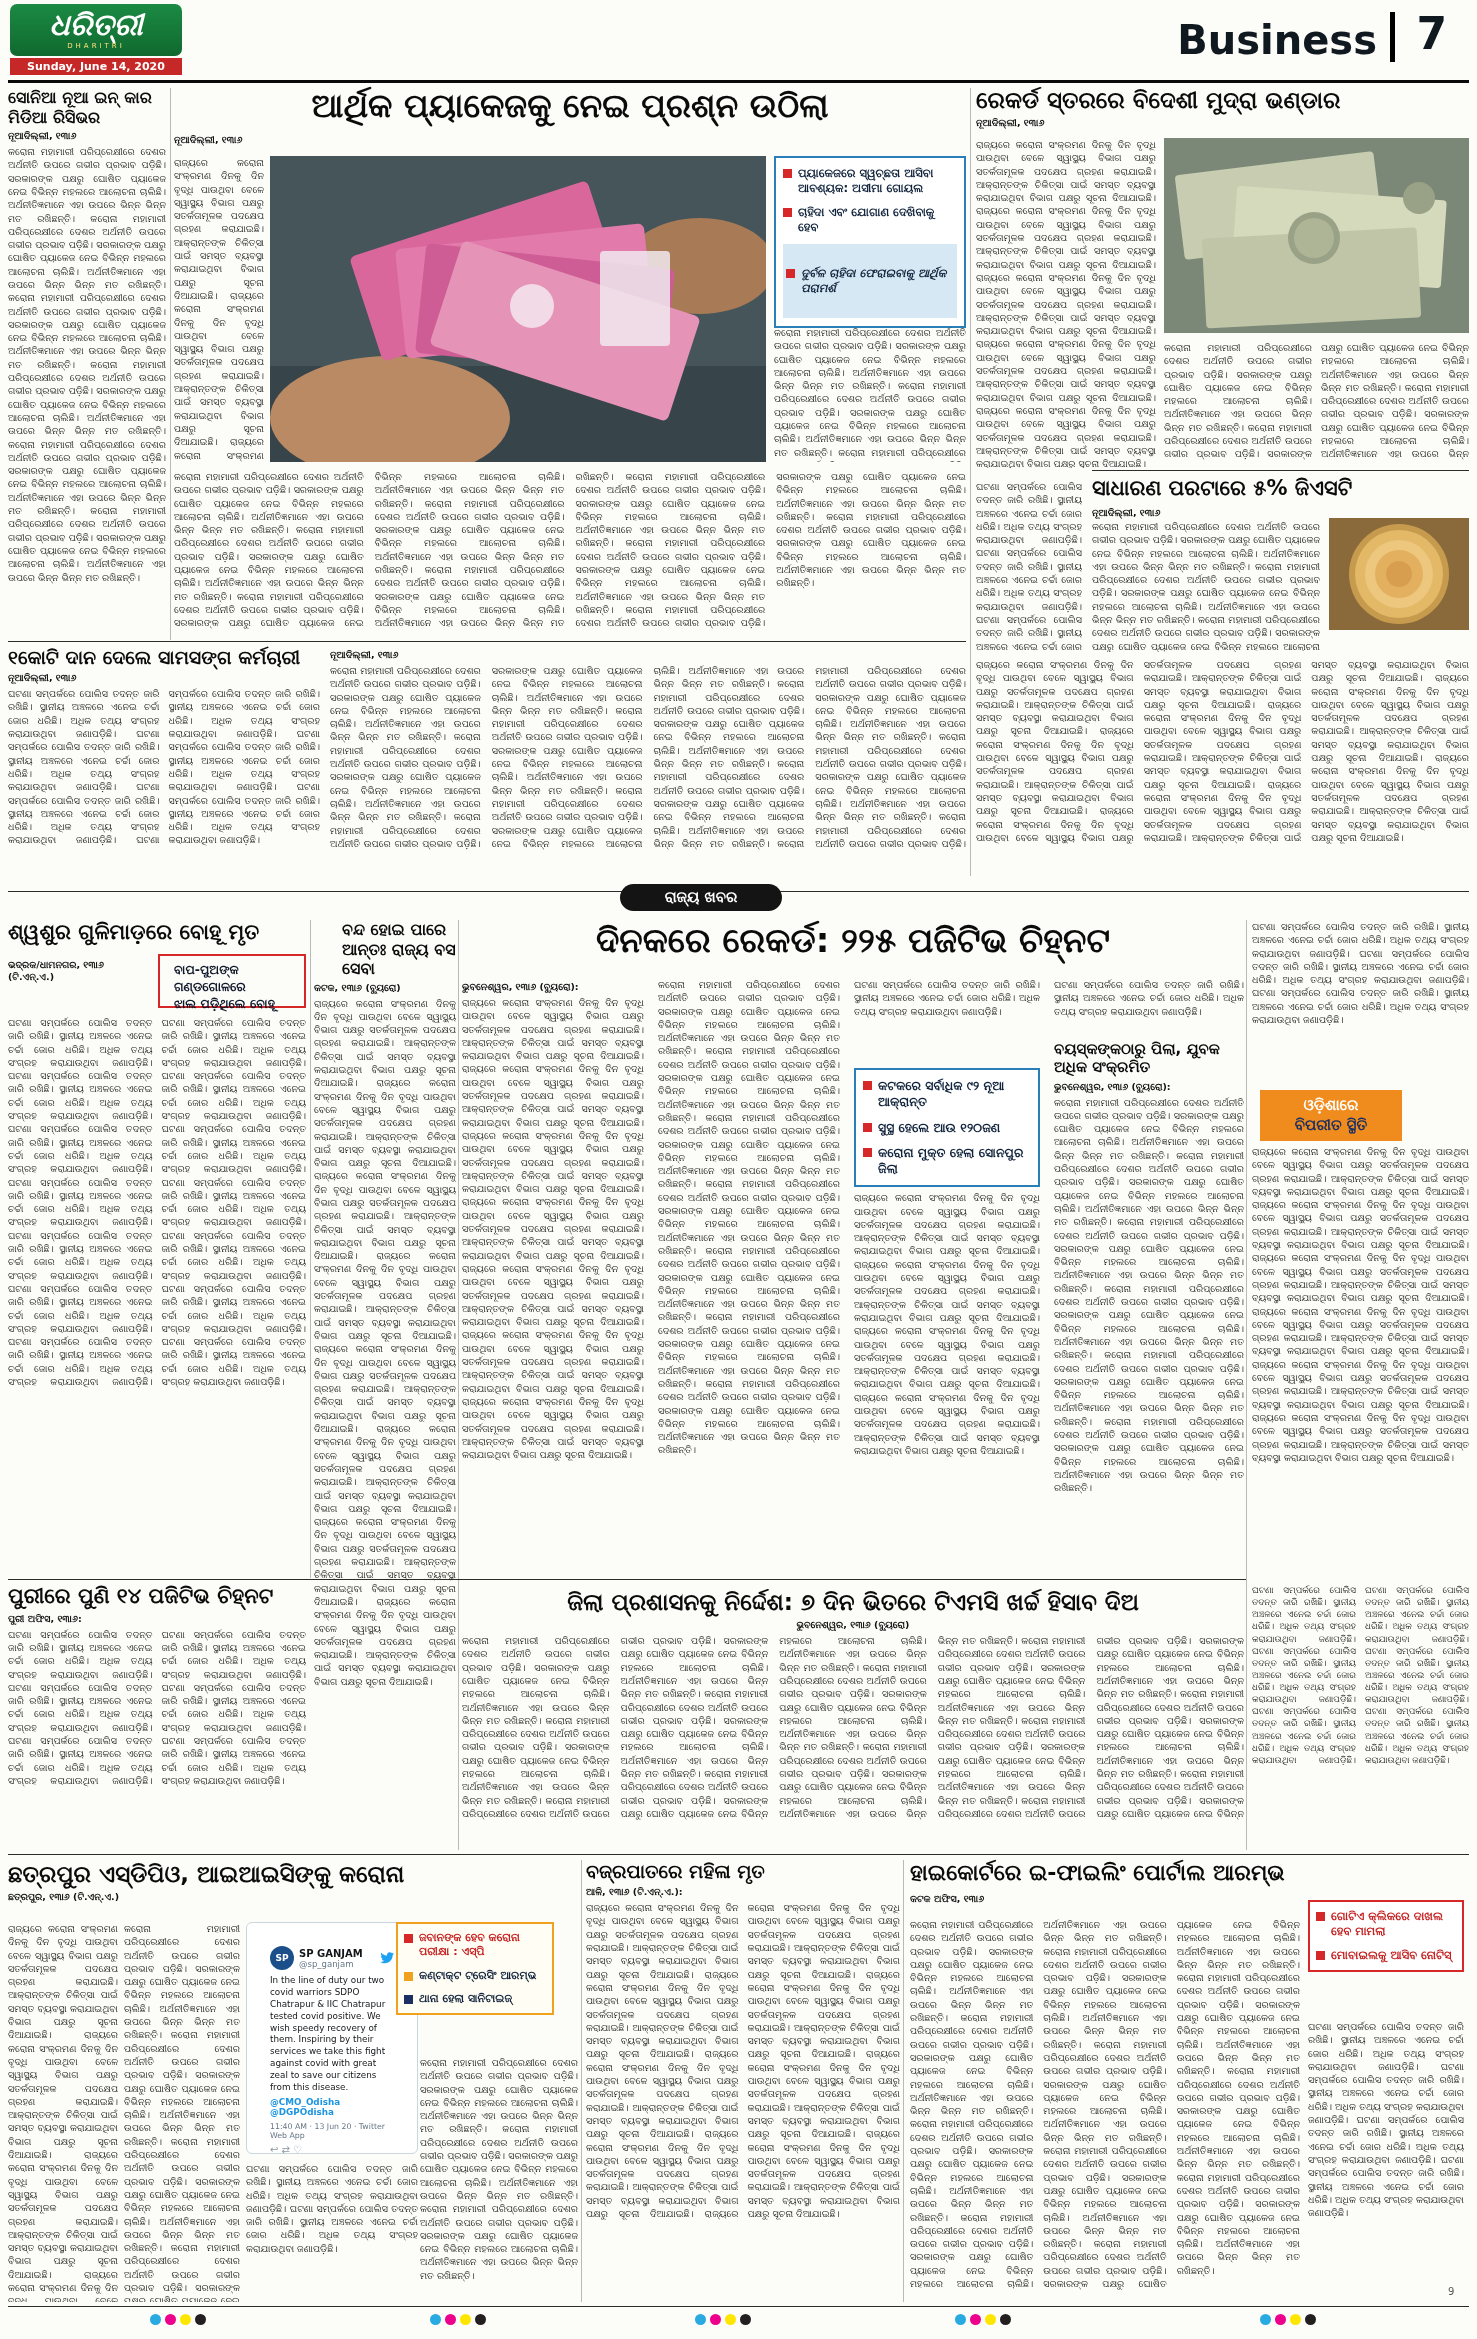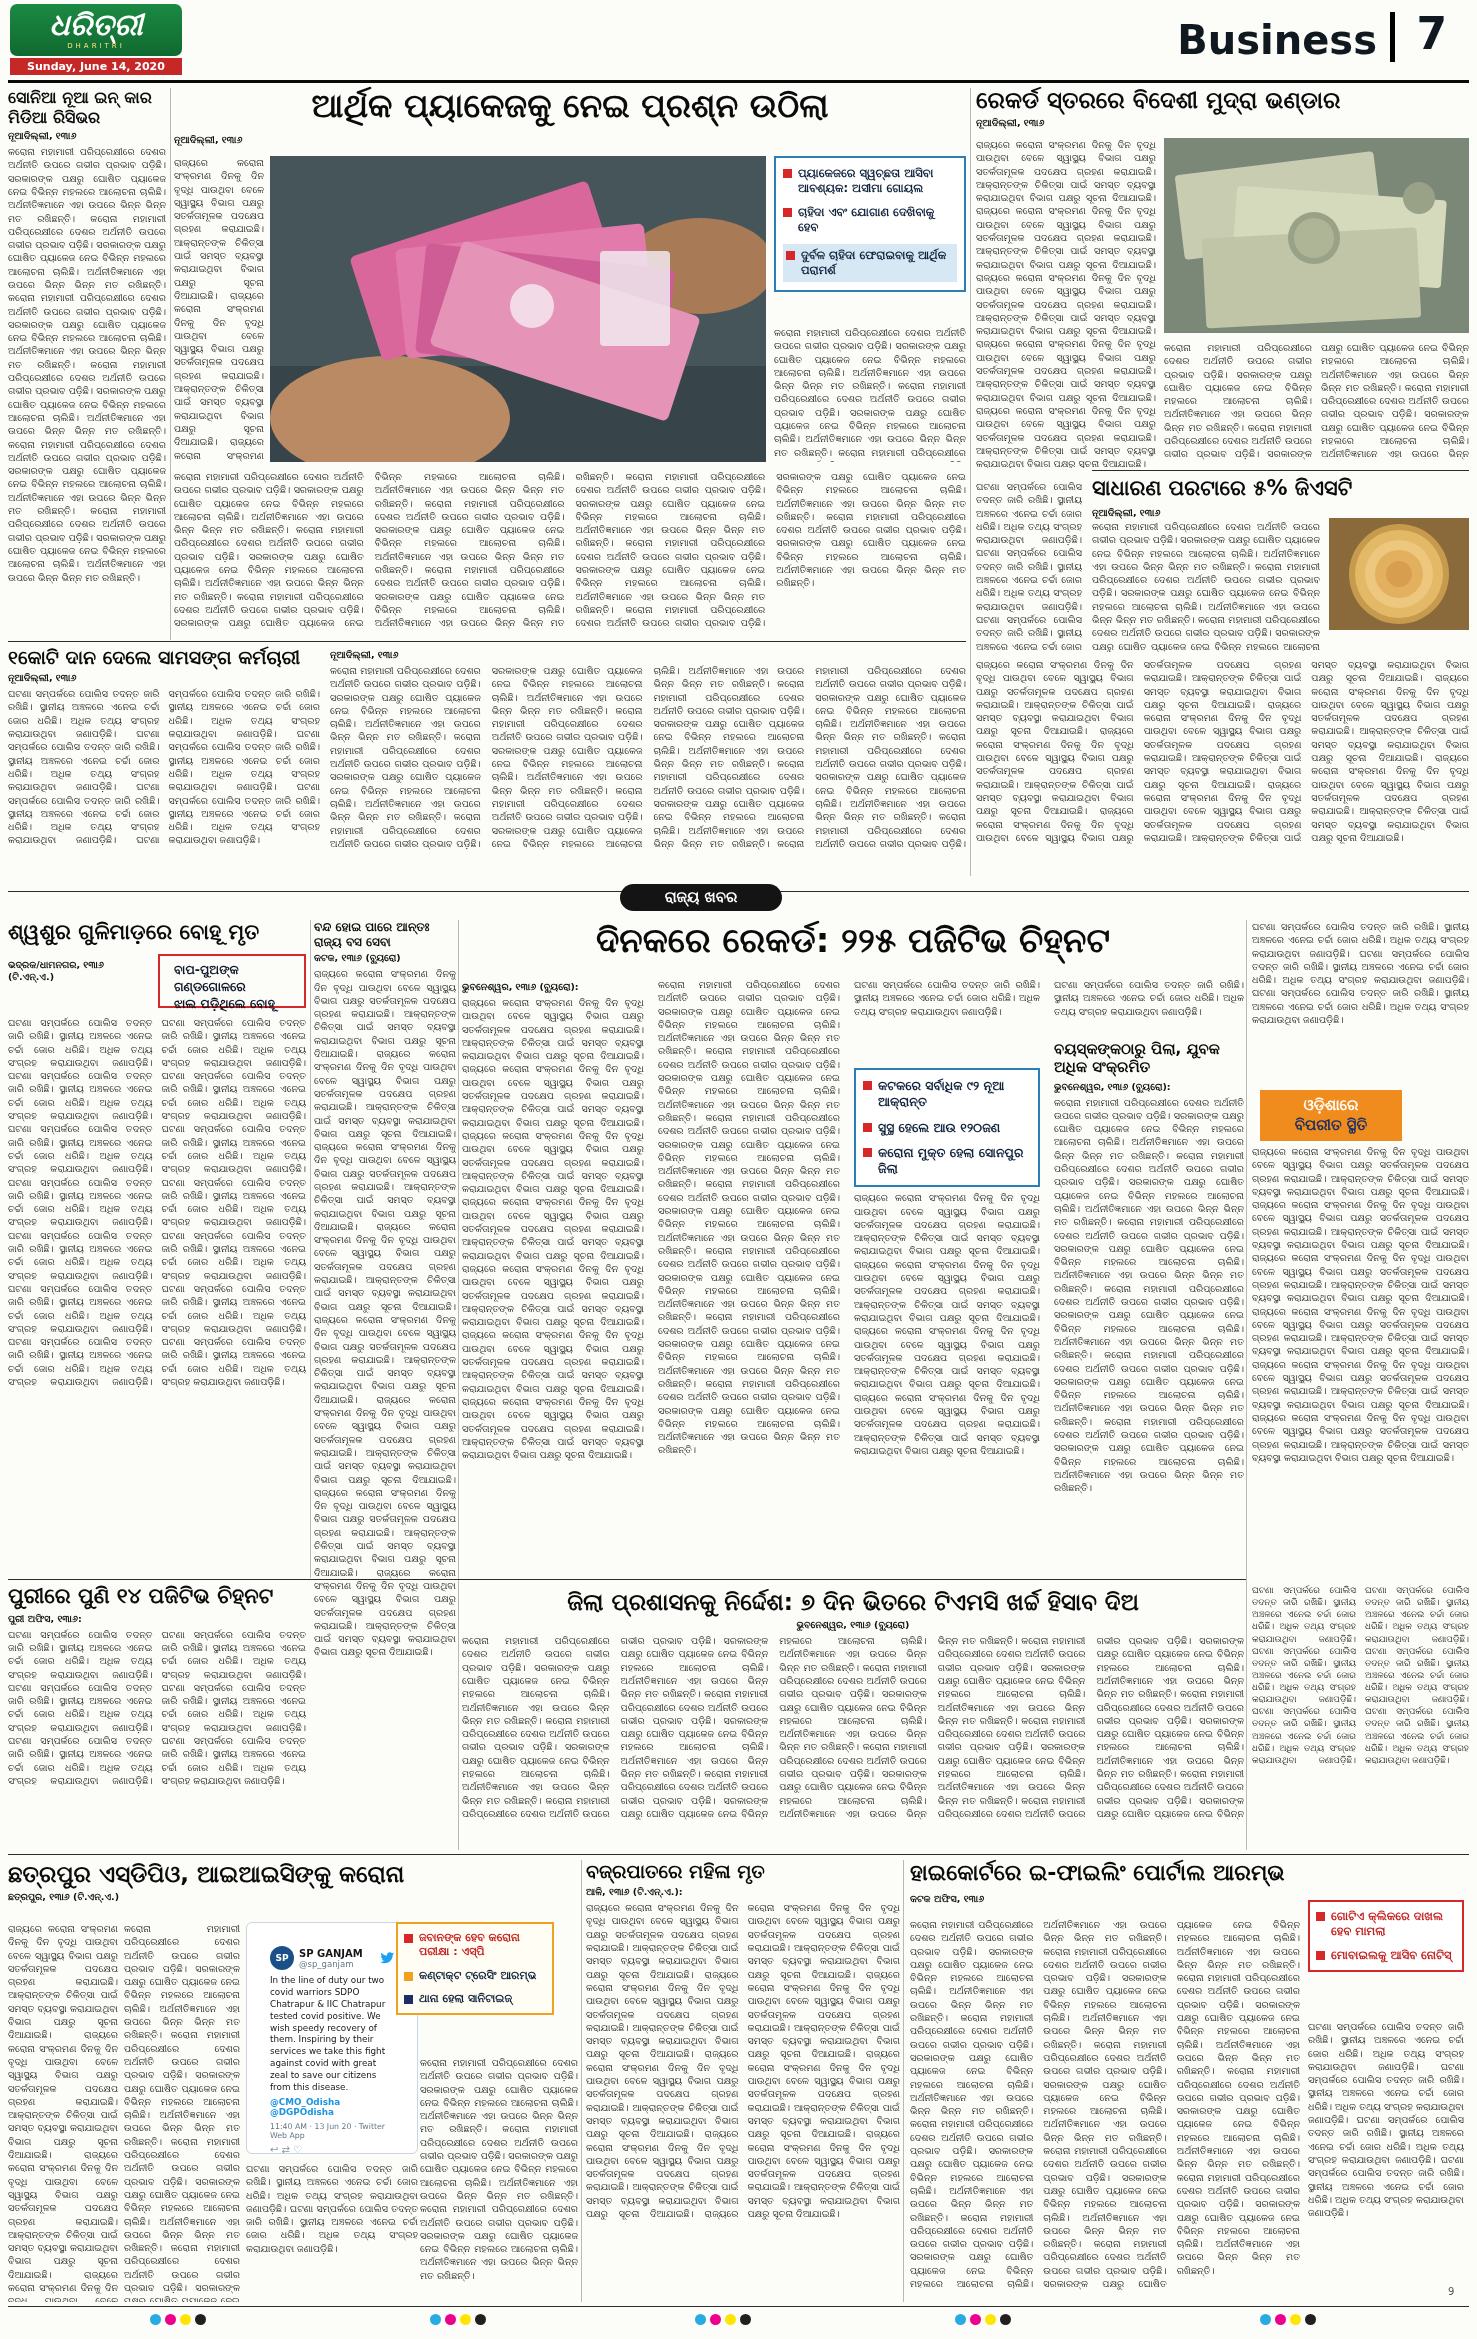--- a/index.html
+++ b/index.html
@@ -22,21 +22,21 @@
   .logo-script{font-size:30px;font-weight:700;font-style:italic;line-height:1;}
   .logo-sub{font-size:7px;letter-spacing:3px;color:#ffe27a;margin-top:2px;}
   .date-strip{background:#c62828;color:#fff;font-size:11px;font-weight:700;text-align:center;line-height:17px;}
   .section-title{font-size:40px;font-weight:700;color:#101820;}
   .page-num{font-size:44px;font-weight:700;color:#101820;}
   
   .blue-box{border:2px solid #2a7fb8;background:#fff;padding:8px 7px;box-sizing:border-box;}
   .bx-item{display:flex;gap:6px;font-weight:700;line-height:1.3;margin:0 0 9px;color:#10233c;}
   .bx-item:last-child{margin-bottom:0;}
   .sq{width:9px;height:9px;background:#d62828;flex:none;margin-top:3px;}
-  .bx-blue-bg{background:#d6e8f4;padding:4px 3px;}
+  .bx-blue-bg{background:#d6e8f4;padding:22px 3px;font-style:italic;}
   .red-note{border:2px solid #d62828;color:#0f172a;font-weight:700;font-size:12.5px;text-align:left;
             padding:6px 14px;line-height:1.35;box-sizing:border-box;}
   .yellow-box{border:2px solid #f0a11e;background:#fffdf4;padding:7px 6px;box-sizing:border-box;}
   .red-box{border:2px solid #d62828;background:#fff;padding:7px 6px;box-sizing:border-box;}
   .red-box .bx-item{color:#c42020;}
   .orange-box{background:#f08c1e;text-align:center;padding:6px 4px;box-sizing:border-box;}
   .orange-l1{color:#ffffff;font-size:15px;font-weight:700;line-height:1.3;}
   .orange-l2{color:#1b2f63;font-size:15px;font-weight:700;line-height:1.3;}
   .pill{background:#141414;color:#fff;border-radius:14px;text-align:center;font-weight:700;
         font-size:15px;line-height:27px;margin-top:6px;}
@@ -173,21 +173,21 @@
     <div class="abs dl" style="left:0;top:36px;width:140px;">ଭଦ୍ରକ/ଧାମନଗର, ୧୩ା୬ (ଟି.ଏନ୍.ଏ.)</div>
     <div class="abs red-note" style="left:150px;top:34px;width:148px;height:54px;">
       <div>ବାପ-ପୁଅଙ୍କ ଗଣ୍ଡଗୋଳରେ</div>
       <div>ଝାଲ ପଡ଼ିଥିଲେ ବୋହୂ</div>
     </div>
     <div class="abs bt cols2" style="left:0;top:96px;width:298px;height:560px;">ଘଟଣା ସମ୍ପର୍କରେ ପୋଲିସ ତଦନ୍ତ ଜାରି ରଖିଛି। ସ୍ଥାନୀୟ ଅଞ୍ଚଳରେ ଏନେଇ ଚର୍ଚ୍ଚା ଜୋର ଧରିଛି। ଅଧିକ ତଥ୍ୟ ସଂଗ୍ରହ କରାଯାଉଥିବା ଜଣାପଡ଼ିଛି। ଘଟଣା ସମ୍ପର୍କରେ ପୋଲିସ ତଦନ୍ତ ଜାରି ରଖିଛି। ସ୍ଥାନୀୟ ଅଞ୍ଚଳରେ ଏନେଇ ଚର୍ଚ୍ଚା ଜୋର ଧରିଛି। ଅଧିକ ତଥ୍ୟ ସଂଗ୍ରହ କରାଯାଉଥିବା ଜଣାପଡ଼ିଛି। ଘଟଣା ସମ୍ପର୍କରେ ପୋଲିସ ତଦନ୍ତ ଜାରି ରଖିଛି। ସ୍ଥାନୀୟ ଅଞ୍ଚଳରେ ଏନେଇ ଚର୍ଚ୍ଚା ଜୋର ଧରିଛି। ଅଧିକ ତଥ୍ୟ ସଂଗ୍ରହ କରାଯାଉଥିବା ଜଣାପଡ଼ିଛି। ଘଟଣା ସମ୍ପର୍କରେ ପୋଲିସ ତଦନ୍ତ ଜାରି ରଖିଛି। ସ୍ଥାନୀୟ ଅଞ୍ଚଳରେ ଏନେଇ ଚର୍ଚ୍ଚା ଜୋର ଧରିଛି। ଅଧିକ ତଥ୍ୟ ସଂଗ୍ରହ କରାଯାଉଥିବା ଜଣାପଡ଼ିଛି। ଘଟଣା ସମ୍ପର୍କରେ ପୋଲିସ ତଦନ୍ତ ଜାରି ରଖିଛି। ସ୍ଥାନୀୟ ଅଞ୍ଚଳରେ ଏନେଇ ଚର୍ଚ୍ଚା ଜୋର ଧରିଛି। ଅଧିକ ତଥ୍ୟ ସଂଗ୍ରହ କରାଯାଉଥିବା ଜଣାପଡ଼ିଛି। ଘଟଣା ସମ୍ପର୍କରେ ପୋଲିସ ତଦନ୍ତ ଜାରି ରଖିଛି। ସ୍ଥାନୀୟ ଅଞ୍ଚଳରେ ଏନେଇ ଚର୍ଚ୍ଚା ଜୋର ଧରିଛି। ଅଧିକ ତଥ୍ୟ ସଂଗ୍ରହ କରାଯାଉଥିବା ଜଣାପଡ଼ିଛି। ଘଟଣା ସମ୍ପର୍କରେ ପୋଲିସ ତଦନ୍ତ ଜାରି ରଖିଛି। ସ୍ଥାନୀୟ ଅଞ୍ଚଳରେ ଏନେଇ ଚର୍ଚ୍ଚା ଜୋର ଧରିଛି। ଅଧିକ ତଥ୍ୟ ସଂଗ୍ରହ କରାଯାଉଥିବା ଜଣାପଡ଼ିଛି। ଘଟଣା ସମ୍ପର୍କରେ ପୋଲିସ ତଦନ୍ତ ଜାରି ରଖିଛି। ସ୍ଥାନୀୟ ଅଞ୍ଚଳରେ ଏନେଇ ଚର୍ଚ୍ଚା ଜୋର ଧରିଛି। ଅଧିକ ତଥ୍ୟ ସଂଗ୍ରହ କରାଯାଉଥିବା ଜଣାପଡ଼ିଛି। ଘଟଣା ସମ୍ପର୍କରେ ପୋଲିସ ତଦନ୍ତ ଜାରି ରଖିଛି। ସ୍ଥାନୀୟ ଅଞ୍ଚଳରେ ଏନେଇ ଚର୍ଚ୍ଚା ଜୋର ଧରିଛି। ଅଧିକ ତଥ୍ୟ ସଂଗ୍ରହ କରାଯାଉଥିବା ଜଣାପଡ଼ିଛି। ଘଟଣା ସମ୍ପର୍କରେ ପୋଲିସ ତଦନ୍ତ ଜାରି ରଖିଛି। ସ୍ଥାନୀୟ ଅଞ୍ଚଳରେ ଏନେଇ ଚର୍ଚ୍ଚା ଜୋର ଧରିଛି। ଅଧିକ ତଥ୍ୟ ସଂଗ୍ରହ କରାଯାଉଥିବା ଜଣାପଡ଼ିଛି। ଘଟଣା ସମ୍ପର୍କରେ ପୋଲିସ ତଦନ୍ତ ଜାରି ରଖିଛି। ସ୍ଥାନୀୟ ଅଞ୍ଚଳରେ ଏନେଇ ଚର୍ଚ୍ଚା ଜୋର ଧରିଛି। ଅଧିକ ତଥ୍ୟ ସଂଗ୍ରହ କରାଯାଉଥିବା ଜଣାପଡ଼ିଛି। ଘଟଣା ସମ୍ପର୍କରେ ପୋଲିସ ତଦନ୍ତ ଜାରି ରଖିଛି। ସ୍ଥାନୀୟ ଅଞ୍ଚଳରେ ଏନେଇ ଚର୍ଚ୍ଚା ଜୋର ଧରିଛି। ଅଧିକ ତଥ୍ୟ ସଂଗ୍ରହ କରାଯାଉଥିବା ଜଣାପଡ଼ିଛି। ଘଟଣା ସମ୍ପର୍କରେ ପୋଲିସ ତଦନ୍ତ ଜାରି ରଖିଛି। ସ୍ଥାନୀୟ ଅଞ୍ଚଳରେ ଏନେଇ ଚର୍ଚ୍ଚା ଜୋର ଧରିଛି। ଅଧିକ ତଥ୍ୟ ସଂଗ୍ରହ କରାଯାଉଥିବା ଜଣାପଡ଼ିଛି। ଘଟଣା ସମ୍ପର୍କରେ ପୋଲିସ ତଦନ୍ତ ଜାରି ରଖିଛି। ସ୍ଥାନୀୟ ଅଞ୍ଚଳରେ ଏନେଇ ଚର୍ଚ୍ଚା ଜୋର ଧରିଛି। ଅଧିକ ତଥ୍ୟ ସଂଗ୍ରହ କରାଯାଉଥିବା ଜଣାପଡ଼ିଛି। </div>
   </div>
   <div class="rule-v" style="left:310px;top:920px;height:658px;"></div>
 
   <div class="abs" style="left:314px;top:920px;width:142px;height:932px;">
-    <div class="hl" style="font-size:12px;">ବନ୍ଦ ହୋଇ ପାରେ ଆନ୍ତଃ ରାଜ୍ୟ ବସ ସେବା</div>
+    <div class="hl" style="font-size:16px;margin-left:28px;">ବନ୍ଦ ହୋଇ ପାରେ ଆନ୍ତଃ ରାଜ୍ୟ ବସ ସେବା</div>
     <div class="dl">କଟକ, ୧୩ା୬ (ବ୍ୟୁରୋ)</div>
     <div class="bt" style="height:852px;">ରାଜ୍ୟରେ କରୋନା ସଂକ୍ରମଣ ଦିନକୁ ଦିନ ବୃଦ୍ଧି ପାଉଥିବା ବେଳେ ସ୍ୱାସ୍ଥ୍ୟ ବିଭାଗ ପକ୍ଷରୁ ସତର୍କତାମୂଳକ ପଦକ୍ଷେପ ଗ୍ରହଣ କରାଯାଇଛି। ଆକ୍ରାନ୍ତଙ୍କ ଚିକିତ୍ସା ପାଇଁ ସମସ୍ତ ବ୍ୟବସ୍ଥା କରାଯାଇଥିବା ବିଭାଗ ପକ୍ଷରୁ ସୂଚନା ଦିଆଯାଇଛି। ରାଜ୍ୟରେ କରୋନା ସଂକ୍ରମଣ ଦିନକୁ ଦିନ ବୃଦ୍ଧି ପାଉଥିବା ବେଳେ ସ୍ୱାସ୍ଥ୍ୟ ବିଭାଗ ପକ୍ଷରୁ ସତର୍କତାମୂଳକ ପଦକ୍ଷେପ ଗ୍ରହଣ କରାଯାଇଛି। ଆକ୍ରାନ୍ତଙ୍କ ଚିକିତ୍ସା ପାଇଁ ସମସ୍ତ ବ୍ୟବସ୍ଥା କରାଯାଇଥିବା ବିଭାଗ ପକ୍ଷରୁ ସୂଚନା ଦିଆଯାଇଛି। ରାଜ୍ୟରେ କରୋନା ସଂକ୍ରମଣ ଦିନକୁ ଦିନ ବୃଦ୍ଧି ପାଉଥିବା ବେଳେ ସ୍ୱାସ୍ଥ୍ୟ ବିଭାଗ ପକ୍ଷରୁ ସତର୍କତାମୂଳକ ପଦକ୍ଷେପ ଗ୍ରହଣ କରାଯାଇଛି। ଆକ୍ରାନ୍ତଙ୍କ ଚିକିତ୍ସା ପାଇଁ ସମସ୍ତ ବ୍ୟବସ୍ଥା କରାଯାଇଥିବା ବିଭାଗ ପକ୍ଷରୁ ସୂଚନା ଦିଆଯାଇଛି। ରାଜ୍ୟରେ କରୋନା ସଂକ୍ରମଣ ଦିନକୁ ଦିନ ବୃଦ୍ଧି ପାଉଥିବା ବେଳେ ସ୍ୱାସ୍ଥ୍ୟ ବିଭାଗ ପକ୍ଷରୁ ସତର୍କତାମୂଳକ ପଦକ୍ଷେପ ଗ୍ରହଣ କରାଯାଇଛି। ଆକ୍ରାନ୍ତଙ୍କ ଚିକିତ୍ସା ପାଇଁ ସମସ୍ତ ବ୍ୟବସ୍ଥା କରାଯାଇଥିବା ବିଭାଗ ପକ୍ଷରୁ ସୂଚନା ଦିଆଯାଇଛି। ରାଜ୍ୟରେ କରୋନା ସଂକ୍ରମଣ ଦିନକୁ ଦିନ ବୃଦ୍ଧି ପାଉଥିବା ବେଳେ ସ୍ୱାସ୍ଥ୍ୟ ବିଭାଗ ପକ୍ଷରୁ ସତର୍କତାମୂଳକ ପଦକ୍ଷେପ ଗ୍ରହଣ କରାଯାଇଛି। ଆକ୍ରାନ୍ତଙ୍କ ଚିକିତ୍ସା ପାଇଁ ସମସ୍ତ ବ୍ୟବସ୍ଥା କରାଯାଇଥିବା ବିଭାଗ ପକ୍ଷରୁ ସୂଚନା ଦିଆଯାଇଛି। ରାଜ୍ୟରେ କରୋନା ସଂକ୍ରମଣ ଦିନକୁ ଦିନ ବୃଦ୍ଧି ପାଉଥିବା ବେଳେ ସ୍ୱାସ୍ଥ୍ୟ ବିଭାଗ ପକ୍ଷରୁ ସତର୍କତାମୂଳକ ପଦକ୍ଷେପ ଗ୍ରହଣ କରାଯାଇଛି। ଆକ୍ରାନ୍ତଙ୍କ ଚିକିତ୍ସା ପାଇଁ ସମସ୍ତ ବ୍ୟବସ୍ଥା କରାଯାଇଥିବା ବିଭାଗ ପକ୍ଷରୁ ସୂଚନା ଦିଆଯାଇଛି। ରାଜ୍ୟରେ କରୋନା ସଂକ୍ରମଣ ଦିନକୁ ଦିନ ବୃଦ୍ଧି ପାଉଥିବା ବେଳେ ସ୍ୱାସ୍ଥ୍ୟ ବିଭାଗ ପକ୍ଷରୁ ସତର୍କତାମୂଳକ ପଦକ୍ଷେପ ଗ୍ରହଣ କରାଯାଇଛି। ଆକ୍ରାନ୍ତଙ୍କ ଚିକିତ୍ସା ପାଇଁ ସମସ୍ତ ବ୍ୟବସ୍ଥା କରାଯାଇଥିବା ବିଭାଗ ପକ୍ଷରୁ ସୂଚନା ଦିଆଯାଇଛି। ରାଜ୍ୟରେ କରୋନା ସଂକ୍ରମଣ ଦିନକୁ ଦିନ ବୃଦ୍ଧି ପାଉଥିବା ବେଳେ ସ୍ୱାସ୍ଥ୍ୟ ବିଭାଗ ପକ୍ଷରୁ ସତର୍କତାମୂଳକ ପଦକ୍ଷେପ ଗ୍ରହଣ କରାଯାଇଛି। ଆକ୍ରାନ୍ତଙ୍କ ଚିକିତ୍ସା ପାଇଁ ସମସ୍ତ ବ୍ୟବସ୍ଥା କରାଯାଇଥିବା ବିଭାଗ ପକ୍ଷରୁ ସୂଚନା ଦିଆଯାଇଛି। </div>
   </div>
   <div class="rule-v" style="left:458px;top:920px;height:930px;"></div>
 
   <div class="abs" style="left:462px;top:920px;width:782px;height:658px;">
     <div class="hl" style="font-size:34px;text-align:center;">ଦିନକରେ ରେକର୍ଡ: ୨୨୫ ପଜିଟିଭ ଚିହ୍ନଟ</div>
     <div class="abs" style="left:0;top:58px;width:182px;height:600px;">
       <div class="dl">ଭୁବନେଶ୍ୱର, ୧୩ା୬ (ବ୍ୟୁରୋ):</div>
       <div class="bt" style="height:580px;">ରାଜ୍ୟରେ କରୋନା ସଂକ୍ରମଣ ଦିନକୁ ଦିନ ବୃଦ୍ଧି ପାଉଥିବା ବେଳେ ସ୍ୱାସ୍ଥ୍ୟ ବିଭାଗ ପକ୍ଷରୁ ସତର୍କତାମୂଳକ ପଦକ୍ଷେପ ଗ୍ରହଣ କରାଯାଇଛି। ଆକ୍ରାନ୍ତଙ୍କ ଚିକିତ୍ସା ପାଇଁ ସମସ୍ତ ବ୍ୟବସ୍ଥା କରାଯାଇଥିବା ବିଭାଗ ପକ୍ଷରୁ ସୂଚନା ଦିଆଯାଇଛି। ରାଜ୍ୟରେ କରୋନା ସଂକ୍ରମଣ ଦିନକୁ ଦିନ ବୃଦ୍ଧି ପାଉଥିବା ବେଳେ ସ୍ୱାସ୍ଥ୍ୟ ବିଭାଗ ପକ୍ଷରୁ ସତର୍କତାମୂଳକ ପଦକ୍ଷେପ ଗ୍ରହଣ କରାଯାଇଛି। ଆକ୍ରାନ୍ତଙ୍କ ଚିକିତ୍ସା ପାଇଁ ସମସ୍ତ ବ୍ୟବସ୍ଥା କରାଯାଇଥିବା ବିଭାଗ ପକ୍ଷରୁ ସୂଚନା ଦିଆଯାଇଛି। ରାଜ୍ୟରେ କରୋନା ସଂକ୍ରମଣ ଦିନକୁ ଦିନ ବୃଦ୍ଧି ପାଉଥିବା ବେଳେ ସ୍ୱାସ୍ଥ୍ୟ ବିଭାଗ ପକ୍ଷରୁ ସତର୍କତାମୂଳକ ପଦକ୍ଷେପ ଗ୍ରହଣ କରାଯାଇଛି। ଆକ୍ରାନ୍ତଙ୍କ ଚିକିତ୍ସା ପାଇଁ ସମସ୍ତ ବ୍ୟବସ୍ଥା କରାଯାଇଥିବା ବିଭାଗ ପକ୍ଷରୁ ସୂଚନା ଦିଆଯାଇଛି। ରାଜ୍ୟରେ କରୋନା ସଂକ୍ରମଣ ଦିନକୁ ଦିନ ବୃଦ୍ଧି ପାଉଥିବା ବେଳେ ସ୍ୱାସ୍ଥ୍ୟ ବିଭାଗ ପକ୍ଷରୁ ସତର୍କତାମୂଳକ ପଦକ୍ଷେପ ଗ୍ରହଣ କରାଯାଇଛି। ଆକ୍ରାନ୍ତଙ୍କ ଚିକିତ୍ସା ପାଇଁ ସମସ୍ତ ବ୍ୟବସ୍ଥା କରାଯାଇଥିବା ବିଭାଗ ପକ୍ଷରୁ ସୂଚନା ଦିଆଯାଇଛି। ରାଜ୍ୟରେ କରୋନା ସଂକ୍ରମଣ ଦିନକୁ ଦିନ ବୃଦ୍ଧି ପାଉଥିବା ବେଳେ ସ୍ୱାସ୍ଥ୍ୟ ବିଭାଗ ପକ୍ଷରୁ ସତର୍କତାମୂଳକ ପଦକ୍ଷେପ ଗ୍ରହଣ କରାଯାଇଛି। ଆକ୍ରାନ୍ତଙ୍କ ଚିକିତ୍ସା ପାଇଁ ସମସ୍ତ ବ୍ୟବସ୍ଥା କରାଯାଇଥିବା ବିଭାଗ ପକ୍ଷରୁ ସୂଚନା ଦିଆଯାଇଛି। ରାଜ୍ୟରେ କରୋନା ସଂକ୍ରମଣ ଦିନକୁ ଦିନ ବୃଦ୍ଧି ପାଉଥିବା ବେଳେ ସ୍ୱାସ୍ଥ୍ୟ ବିଭାଗ ପକ୍ଷରୁ ସତର୍କତାମୂଳକ ପଦକ୍ଷେପ ଗ୍ରହଣ କରାଯାଇଛି। ଆକ୍ରାନ୍ତଙ୍କ ଚିକିତ୍ସା ପାଇଁ ସମସ୍ତ ବ୍ୟବସ୍ଥା କରାଯାଇଥିବା ବିଭାଗ ପକ୍ଷରୁ ସୂଚନା ଦିଆଯାଇଛି। ରାଜ୍ୟରେ କରୋନା ସଂକ୍ରମଣ ଦିନକୁ ଦିନ ବୃଦ୍ଧି ପାଉଥିବା ବେଳେ ସ୍ୱାସ୍ଥ୍ୟ ବିଭାଗ ପକ୍ଷରୁ ସତର୍କତାମୂଳକ ପଦକ୍ଷେପ ଗ୍ରହଣ କରାଯାଇଛି। ଆକ୍ରାନ୍ତଙ୍କ ଚିକିତ୍ସା ପାଇଁ ସମସ୍ତ ବ୍ୟବସ୍ଥା କରାଯାଇଥିବା ବିଭାଗ ପକ୍ଷରୁ ସୂଚନା ଦିଆଯାଇଛି। </div>

